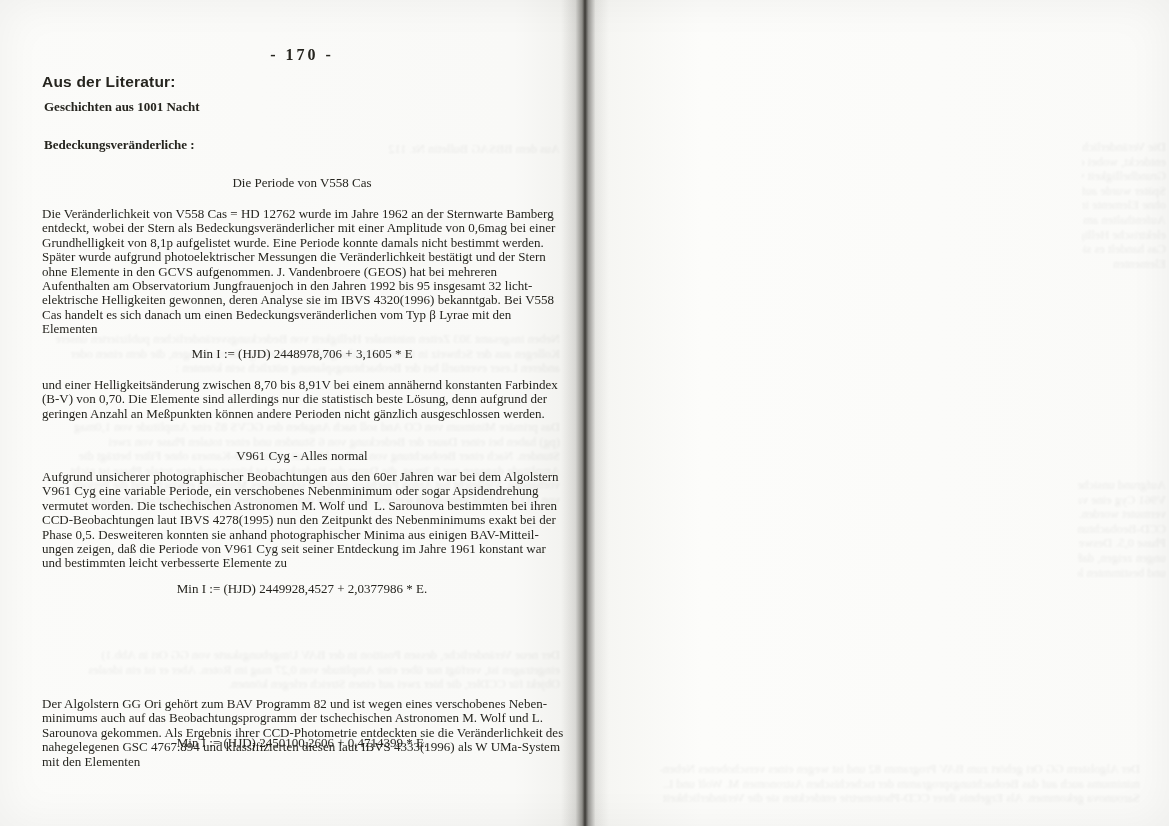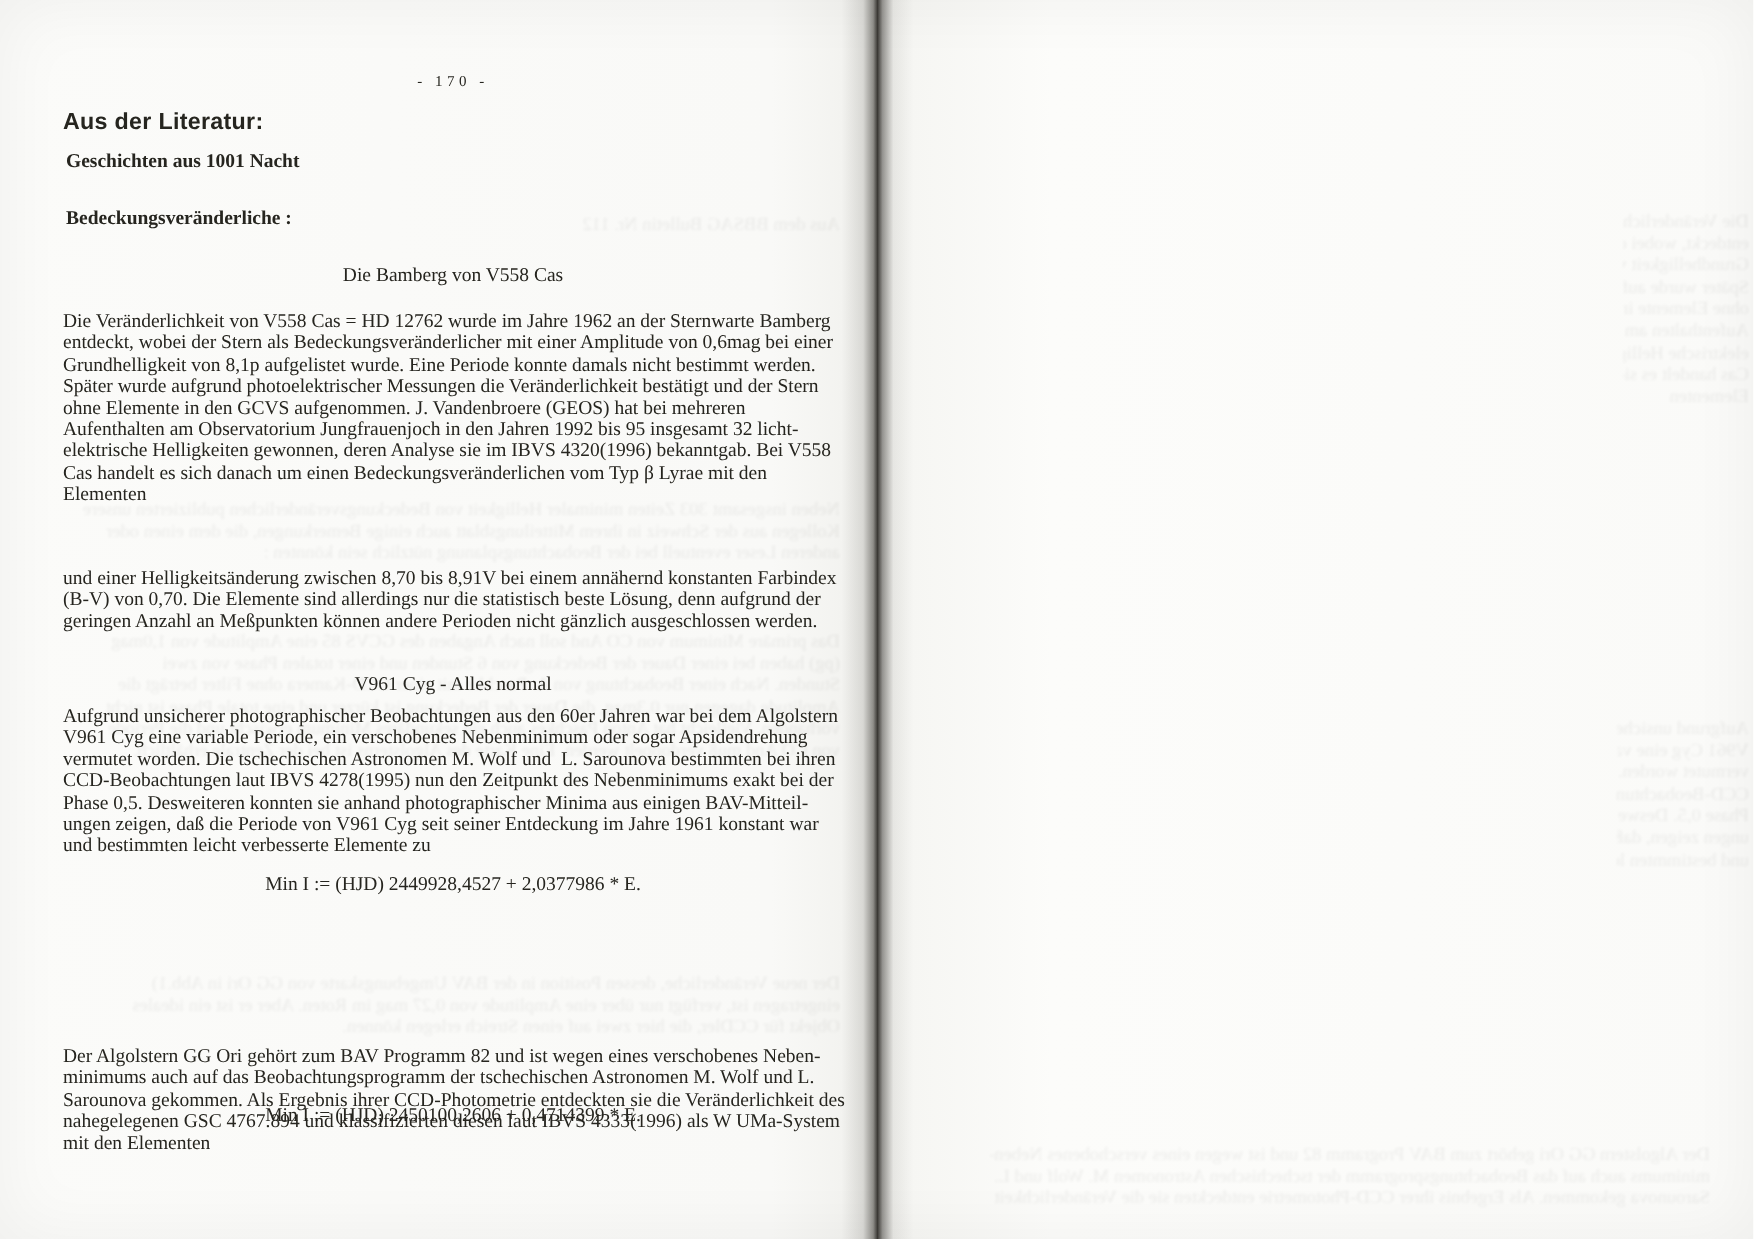--- a/index.html
+++ b/index.html
@@ -16,21 +16,21 @@
   .page-left  { left:0;   width:566px; }
   .page-right { left:604px; width:565px; }
   .gutter { position:absolute; left:561px; top:0; width:48px; height:826px; z-index:3;
     background:linear-gradient(90deg, rgba(120,118,112,0) 0%, rgba(90,88,82,0.18) 30%,
       rgba(60,58,52,0.55) 44%, #3b3935 50%, rgba(70,68,64,0.55) 57%,
       rgba(120,118,112,0.12) 72%, rgba(120,118,112,0) 100%); }
   .block { position:absolute; white-space:pre; font-size:13px; line-height:14.4px; z-index:2; }
   .center { text-align:center; width:520px; }
   .bold { font-weight:bold; }
   .kicker { font-family:"Liberation Sans", sans-serif; font-size:15.5px; font-weight:bold; letter-spacing:0.2px; }
-  .pagenum { font-weight:normal; letter-spacing:3px; font-size:10px; }
+  .pagenum { font-weight:bold; letter-spacing:3px; font-size:16px; }
   .ghost { position:absolute; z-index:1; transform:scaleX(-1); filter:blur(1.2px);
     opacity:0.065; white-space:pre; font-size:12.4px; line-height:14.6px; color:#17150f;
     overflow:hidden; }
 </style>
 </head>
 <body>
 
 <div class="scan">
 
   <div class="ghost" style="left:250px; top:142px; width:310px; height:20px;">Aus dem BBSAG Bulletin Nr. 112</div>
@@ -70,32 +70,33 @@
 
   <section class="page page-left">
     <div class="block center pagenum" style="left:42px; top:48px;">- 170 -</div>
 
     <div class="block kicker" style="left:42px; top:75px;">Aus der Literatur:</div>
 
     <div class="block bold" style="left:44px; top:100px;">Geschichten aus 1001 Nacht</div>
 
     <div class="block bold" style="left:44px; top:138px;">Bedeckungsveränderliche :</div>
 
-    <div class="block center" style="left:42px; top:176px;">Die Bamberg von V558 Cas</div>
+    <div class="block center" style="left:42px; top:176px;">Die Periode von V558 Cas</div>
 
     <div class="block" style="left:42px; top:207px;">Die Veränderlichkeit von V558 Cas = HD 12762 wurde im Jahre 1962 an der Sternwarte Bamberg
 entdeckt, wobei der Stern als Bedeckungsveränderlicher mit einer Amplitude von 0,6mag bei einer
 Grundhelligkeit von 8,1p aufgelistet wurde. Eine Periode konnte damals nicht bestimmt werden.
 Später wurde aufgrund photoelektrischer Messungen die Veränderlichkeit bestätigt und der Stern
 ohne Elemente in den GCVS aufgenommen. J. Vandenbroere (GEOS) hat bei mehreren
 Aufenthalten am Observatorium Jungfrauenjoch in den Jahren 1992 bis 95 insgesamt 32 licht-
 elektrische Helligkeiten gewonnen, deren Analyse sie im IBVS 4320(1996) bekanntgab. Bei V558
 Cas handelt es sich danach um einen Bedeckungsveränderlichen vom Typ β Lyrae mit den
 Elementen</div>
 
+    <div class="block center" style="left:42px; top:347px;">Min I := (HJD) 2448978,706 + 3,1605 * E</div>
 
     <div class="block" style="left:42px; top:378px;font-family:Liberation Serif, serif;">und einer Helligkeitsänderung zwischen 8,70 bis 8,91V bei einem annähernd konstanten Farbindex
 (B-V) von 0,70. Die Elemente sind allerdings nur die statistisch beste Lösung, denn aufgrund der
 geringen Anzahl an Meßpunkten können andere Perioden nicht gänzlich ausgeschlossen werden.</div>
 
     <div class="block center" style="left:42px; top:449px;">V961 Cyg - Alles normal</div>
 
     <div class="block" style="left:42px; top:470px;">Aufgrund unsicherer photographischer Beobachtungen aus den 60er Jahren war bei dem Algolstern
 V961 Cyg eine variable Periode, ein verschobenes Nebenminimum oder sogar Apsidendrehung
 vermutet worden. Die tschechischen Astronomen M. Wolf und  L. Sarounova bestimmten bei ihren

